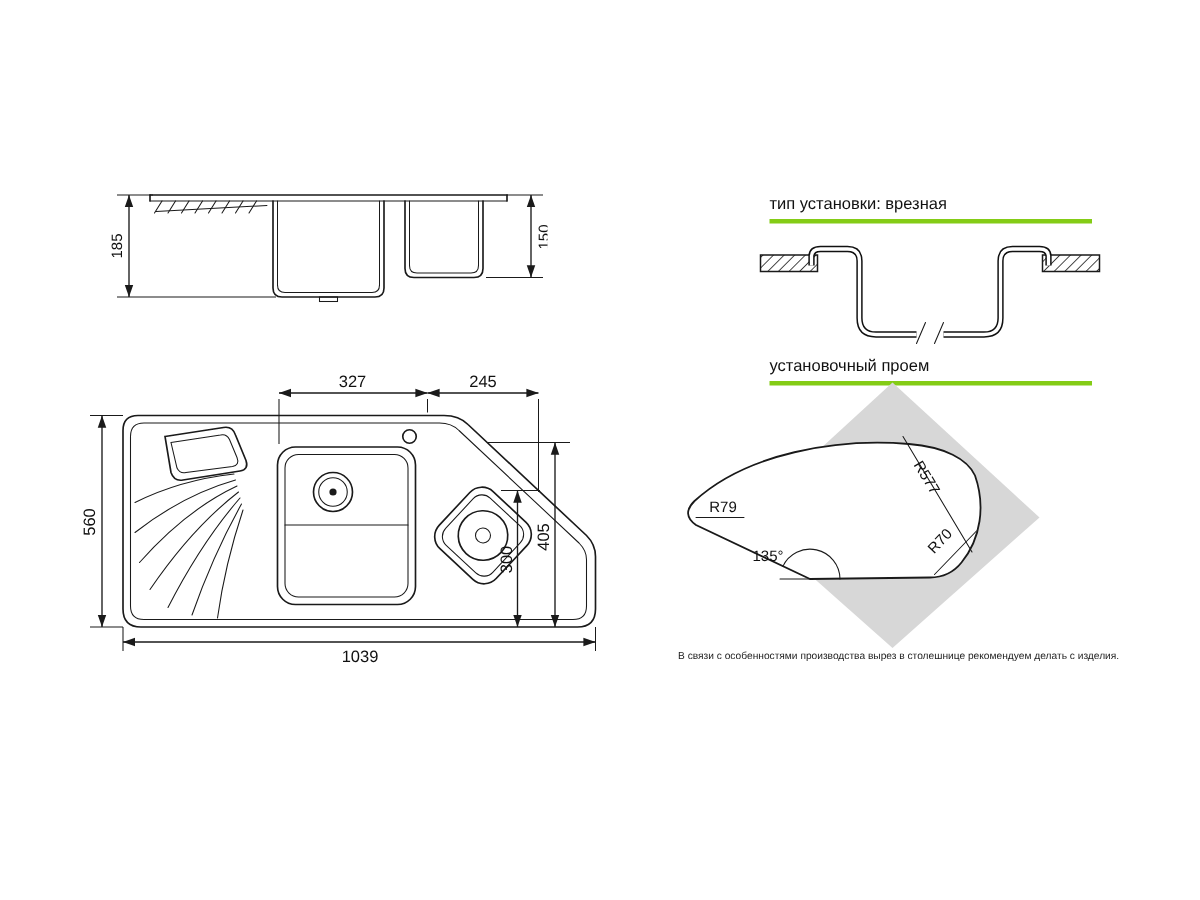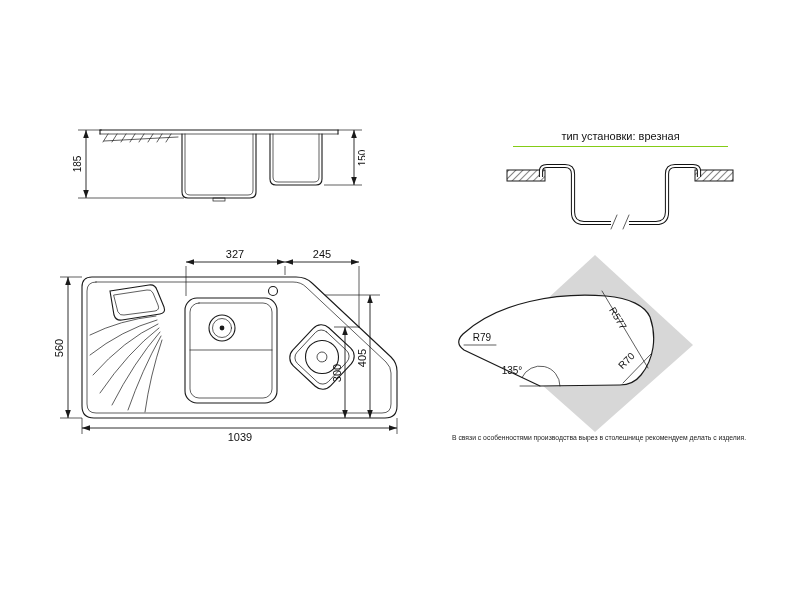--- a/index.html
+++ b/index.html
@@ -1,19 +1,19 @@
 <!DOCTYPE html>
 <html><head>
 <meta charset="utf-8">
 <style>
   html,body{margin:0;padding:0;background:#ffffff;}
   .canvas{position:relative;width:800px;height:600px;background:#ffffff;overflow:hidden;
           font-family:"Liberation Sans",sans-serif;color:#111;}
   .abs{position:absolute;}
-  .heading{font-size:11px;color:#111;border-bottom:1px solid #84cc16;padding-bottom:4px;width:215px;text-align:center;}
+  .heading{font-size:11px;color:#111;border-bottom:3px solid #84cc16;padding-bottom:4px;width:215px;}
   .note{font-size:6.8px;color:#222;white-space:nowrap;letter-spacing:0;}
   svg{display:block;}
   svg text{font-family:"Liberation Sans",sans-serif;font-size:11px;fill:#111;}
   svg text.t10{font-size:10px;}
   .ln {stroke:#1a1a1a;stroke-width:1.1;fill:none;stroke-linecap:round;}
   .lnt{stroke:#1a1a1a;stroke-width:0.7;fill:none;stroke-linecap:round;}
   .dim{stroke:#1a1a1a;stroke-width:0.9;fill:none;}
   .ext{stroke:#1a1a1a;stroke-width:0.7;fill:none;}
   .wht{stroke:#ffffff;stroke-width:2.2;fill:none;}
   .thk{stroke:#111111;stroke-width:4.2;fill:none;}
@@ -175,20 +175,21 @@
       <text x="316" y="118" text-anchor="middle" transform="rotate(-90 316 118)">405</text>
     </g>
 
     <g>
       <path class="ext" d="M284,87 H310"></path>
       <path class="dim" d="M295,87 V178" marker-start="url(#m3)" marker-end="url(#m3)"></path>
       <text x="291" y="133" text-anchor="middle" transform="rotate(-90 291 133)">300</text>
     </g>
   </svg>
 
+  <div class="abs heading" style="left:513px;top:238px;">установочный проем</div>
 
   <svg class="abs" style="left:440px;top:250px;" width="300" height="195" viewBox="0 0 300 195">
 
     <polygon points="155,5 253,95 155,182 57,95" fill="#d7d7d7"></polygon>
 
     <path d="M100,136 L24,100 Q14,93 23,84 C58,52 118,42 166,46 C190,48 205,56 210,67
              C217,87 214,109 201,125 Q193,135 180,135 L100,136 Z" fill="#ffffff" stroke="#1a1a1a" stroke-width="1.2"></path>
 
     <g>
       <path class="lnt" d="M24,95 L56,95"></path>

